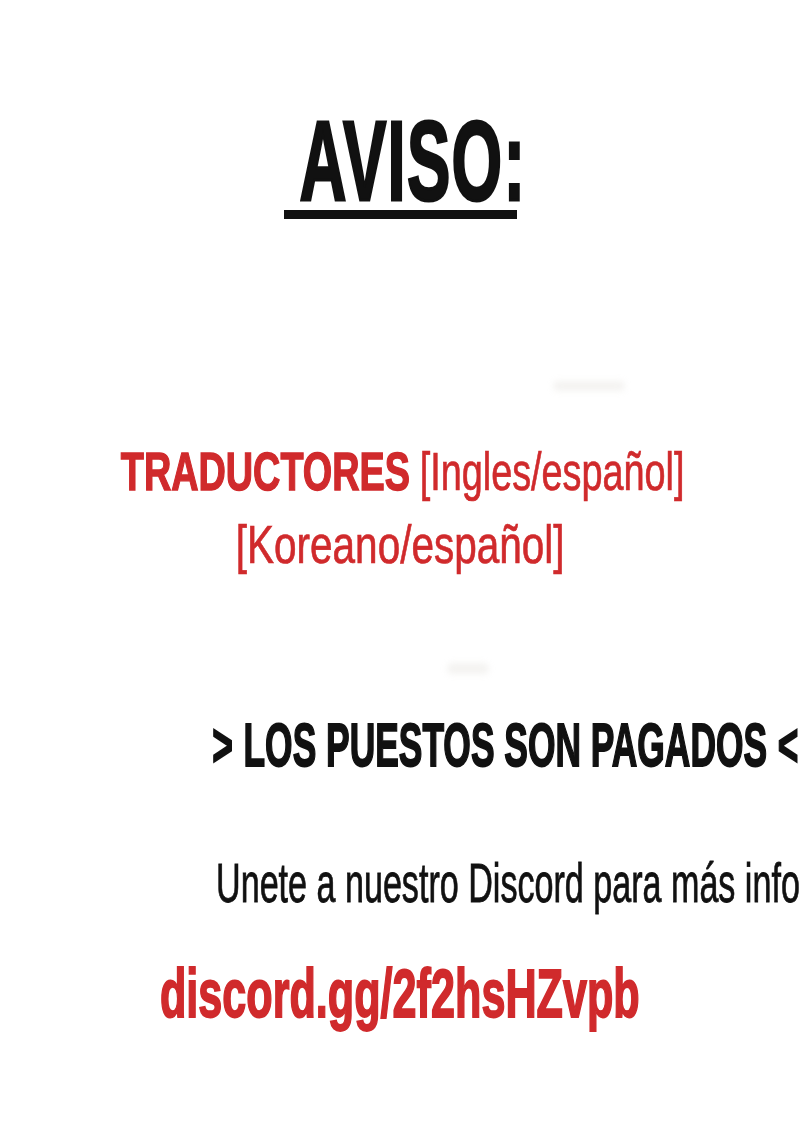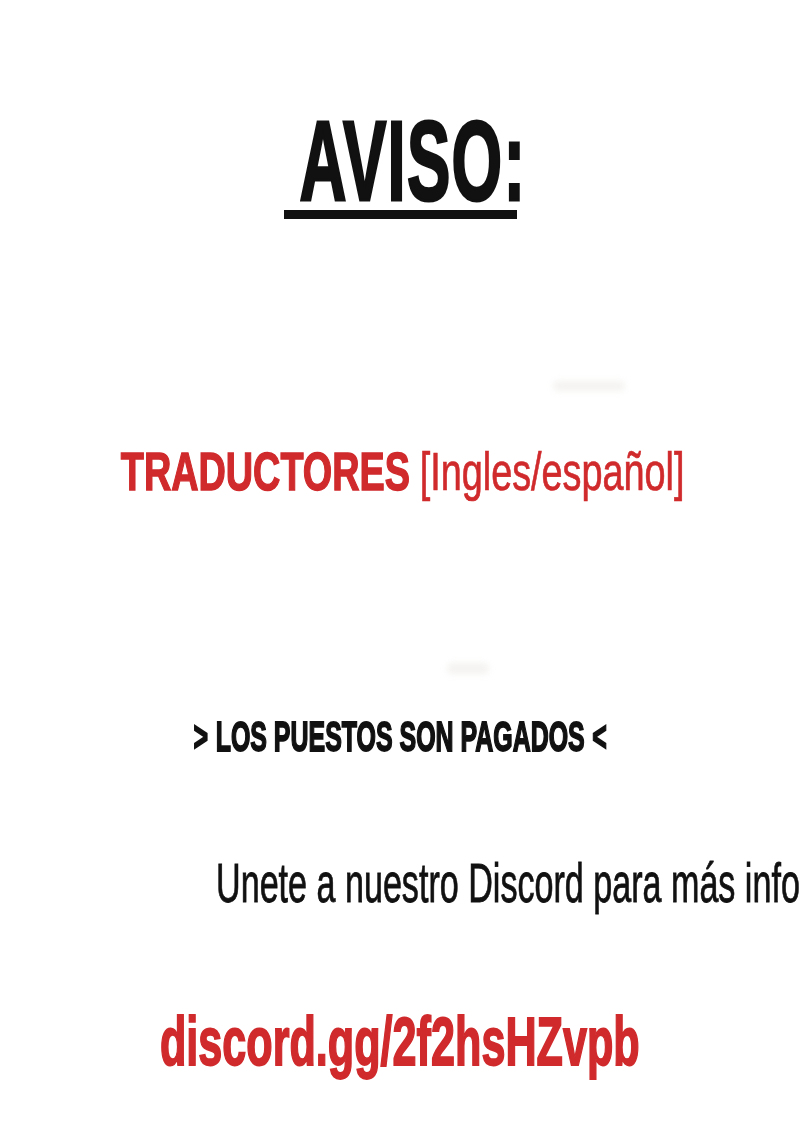--- a/index.html
+++ b/index.html
@@ -35,31 +35,31 @@
   .subtitle-line .sx{transform:scaleX(0.77);-webkit-text-stroke:1.1px var(--ink);}
 
   
   .roles-line{top:444px;font-size:54px;color:var(--accent);font-weight:400;}
   .roles-line .sx{transform:scaleX(0.70);-webkit-text-stroke:0.7px var(--accent);}
   .roles-line .role-label{font-weight:700;-webkit-text-stroke:1.4px var(--accent);margin-right:0.26em;}
   .pair-line{top:517px;font-size:54px;color:var(--accent);font-weight:400;}
   .pair-line .sx{transform:scaleX(0.75);-webkit-text-stroke:0.7px var(--accent);}
 
   
-  .paid-line{top:715px;font-size:43px;font-weight:700;}
+  .paid-line{top:715px;font-size:61px;font-weight:700;}
   .paid-line .sx{transform:scaleX(0.58);-webkit-text-stroke:1.8px var(--ink);}
   .paid-line .chevron-open{margin-right:0.30em;}
   .paid-line .chevron-close{margin-left:0.30em;}
 
   
   .info-line{top:856px;font-size:55px;font-weight:400;}
   .info-line .sx{transform:scaleX(0.62);-webkit-text-stroke:0.8px var(--ink);}
 
   
-  .discord-line{top:959px;font-size:68px;font-weight:700;color:var(--accent);margin-top:48px;}
+  .discord-line{top:959px;font-size:68px;font-weight:700;color:var(--accent);}
   .discord-line .sx{transform:scaleX(0.635);-webkit-text-stroke:1.8px var(--accent);}
 
   
   .smudge{
     position:absolute;border-radius:6px;
     background:rgba(196,190,180,0.18);
     filter:blur(3px);
   }
   .smudge-1{left:553px;top:381px;width:72px;height:10px;}
   .smudge-2{left:447px;top:663px;width:42px;height:11px;}
@@ -76,20 +76,23 @@
 
 
   <div class="smudge smudge-1"></div>
 
   <div class="line roles-line">
     <span class="sx">
       <span class="role-label">TRADUCTORES</span><span>[Ingles/español]</span>
     </span>
   </div>
 
+  <div class="line pair-line">
+    <span class="sx">[Koreano/español]</span>
+  </div>
 
   <div class="smudge smudge-2"></div>
 
   <div class="line paid-line">
     <span class="sx">
       <span class="chevron-open">&gt;</span><span>LOS PUESTOS SON PAGADOS</span><span class="chevron-close">&lt;</span>
     </span>
   </div>
 
   <div class="line info-line">

